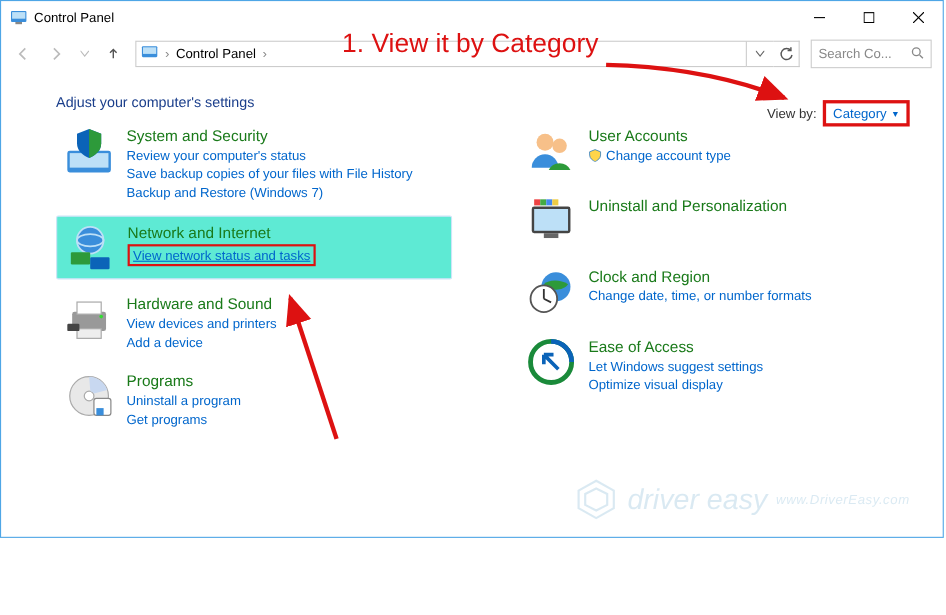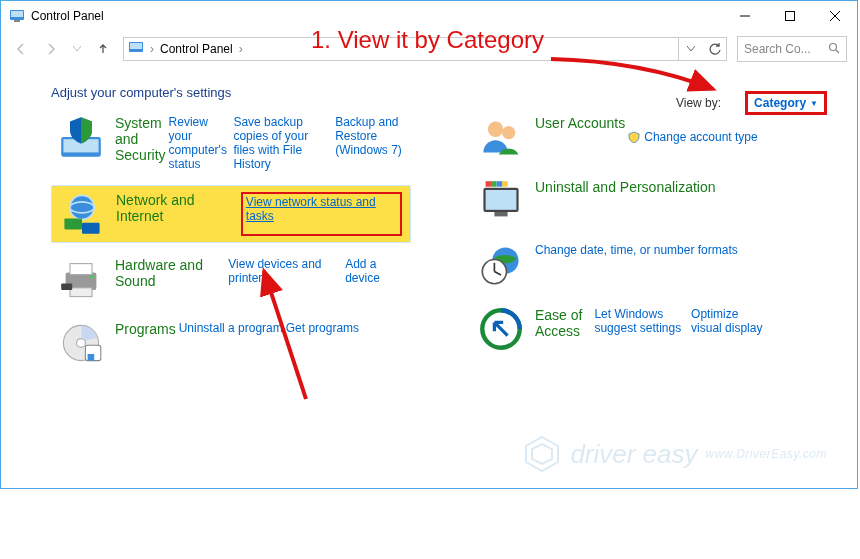--- a/index.html
+++ b/index.html
@@ -14,30 +14,30 @@
   .navarrow { width: 20px; height: 20px; display: flex; align-items: center; justify-content: center; color: #555; }
   .navarrow.disabled { color: #ccc; }
   .addressbox { flex: 1; height: 24px; border: 1px solid #ccc; display: flex; align-items: center; padding-left: 4px; gap: 6px; font-size: 12px; }
   .crumb { color: #000; }
   .crumb-sep { color: #888; }
   .reloadbtn { width: 24px; height: 24px; border: 1px solid #ccc; border-left: none; display: flex; align-items: center; justify-content: center; color: #555; }
   .searchbox { width: 110px; height: 24px; border: 1px solid #ccc; margin-right: 10px; display: flex; align-items: center; padding: 12px 6px; color: #888; justify-content: space-between; }
   .searchbox .mag { color: #777; }
   .content { padding: 18px 30px 0 50px; }
   .heading { color: #1a3e8b; font-size: 13px; margin-bottom: 9px; }
-  .viewby { position: absolute; right: 30px; top: 90px; font-size: 12px; display: flex; align-items: center; gap: 24px; }
+  .viewby { position: absolute; right: 30px; top: 90px; font-size: 12px; display: flex; align-items: center; gap: 6px; }
   .viewby-label { color: #333; }
-  .viewby-value { color: #0066cc; border: 3px solid #d11; padding: 2px 6px; display: flex; align-items: center; gap: 4px; font-weight: bold; }
+  .viewby-value { color: #0066cc; border: 3px solid #d11; padding: 2px 6px; display: flex; align-items: center; gap: 4px; }
   .viewby-value .tri { color: #0066cc; font-size: 8px; }
   .grid { display: flex; gap: 60px; }
   .col { display: flex; flex-direction: column; gap: 8px; }
   .cat { display: flex; gap: 12px; padding: 6px 8px; border-radius: 2px; }
-  .cat.highlight { background: #fde047; border: 1px solid #cce4f7; }
+  .cat.highlight { background: #5eead4; border: 1px solid #cce4f7; }
   .caticon { width: 44px; height: 44px; flex-shrink: 0; }
-  .cattext { display: flex; flex-direction: row; gap: 3px; }
+  .cattext { display: flex; flex-direction: column; gap: 3px; }
   .cattitle { color: #1a7a1a; font-size: 14px; }
   .catlink { color: #0066cc; font-size: 12px; cursor: pointer; }
   .catlink.boxed { text-decoration: underline; border: 2px solid #d11; padding: 1px 3px; display: inline-block; width: fit-content; }
   .annot { position: absolute; color: #d11; font-weight: 400; font-size: 24px; pointer-events: none; }
   .arrow-svg { position: absolute; pointer-events: none; }
   .watermark { position: absolute; right: 30px; bottom: 14px; opacity: 0.22; font-size: 26px; color: #5aa0c8; font-style: italic; display: flex; align-items: center; gap: 8px; }
   .watermark .brand { display:flex; align-items:center; gap:8px; }
   .watermark .sub { font-size: 12px; letter-spacing: 0.5px; }
   .shield-badge { color: #0066cc; display: inline-flex; align-items: center; gap: 4px; }
 </style>
@@ -258,20 +258,21 @@
           <div class="caticon">
             <svg viewBox="0 0 40 40" width="44" height="44">
                 <circle cx="24" cy="16" r="12" fill="#3a8edb"></circle>
                 <path d="M14 14 C18 10 28 10 34 14 C30 20 18 20 14 14" fill="#2d9a3a"></path>
                 <circle cx="14" cy="26" r="11" fill="#fff" stroke="#555" stroke-width="1.5"></circle>
                 <line x1="14" y1="26" x2="14" y2="18" stroke="#333" stroke-width="1.5"></line>
                 <line x1="14" y1="26" x2="20" y2="29" stroke="#333" stroke-width="1.5"></line>
               </svg>
           </div>
           <div class="cattext">
+            <div class="cattitle">Clock and Region</div>
             <div class="catlink">Change date, time, or number formats</div>
           </div>
         </div>
 
         <div class="cat">
           <div class="caticon">
             <svg viewBox="0 0 40 40" width="44" height="44">
                 <circle cx="20" cy="20" r="17" fill="none" stroke="#1a8a3a" stroke-width="4"></circle>
                 <path d="M20 3 A17 17 0 0 1 37 20" fill="none" stroke="#0b63b8" stroke-width="4"></path>
                 <path d="M14 14 L26 26 M14 14 L14 22 M14 14 L22 14" stroke="#0b63b8" stroke-width="3" fill="none"></path>

